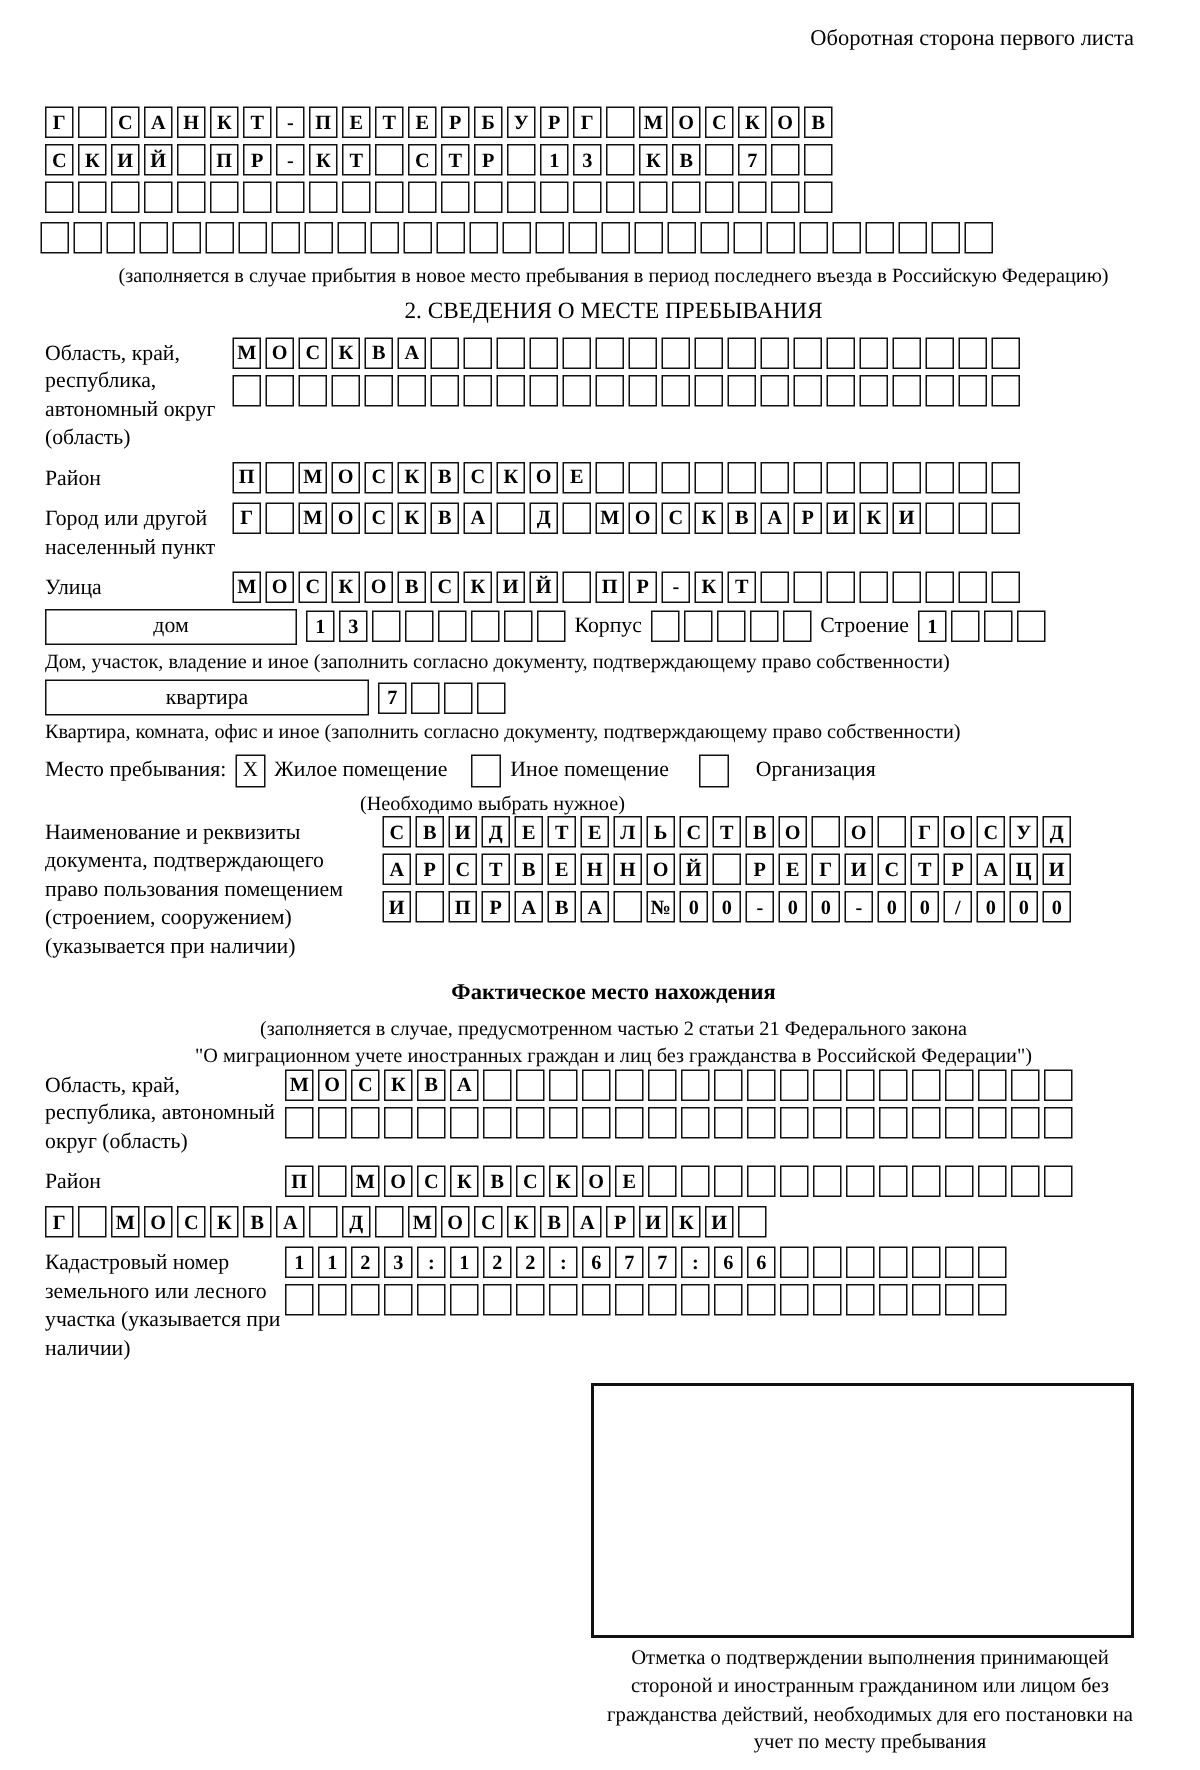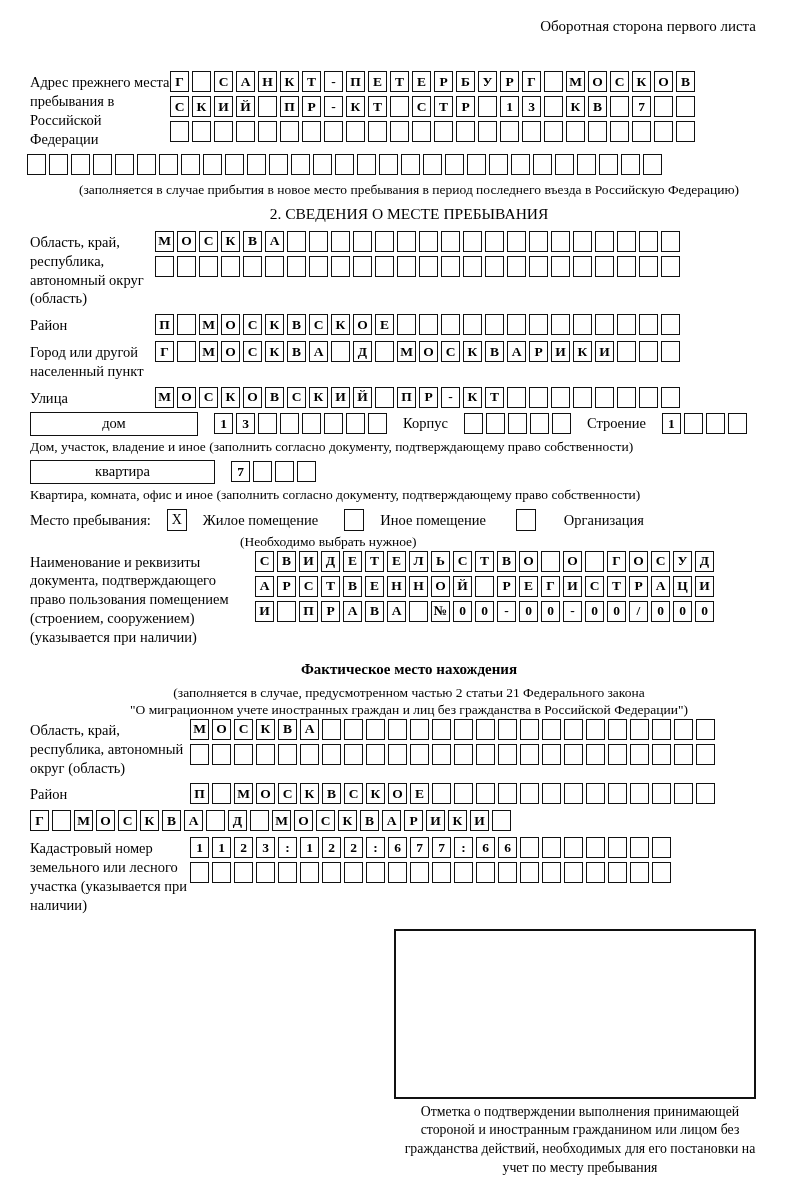--- a/index.html
+++ b/index.html
@@ -26,41 +26,40 @@
     font-size:13.5px;font-weight:bold;background:#fff;flex:0 0 auto;
   }
   .note{font-size:13.5px;line-height:1.3;}
   .note-c{text-align:center;}
   .sec-title{font-size:15.5px;font-weight:normal;text-align:center;margin:6px 0 8px 0;}
 
   .widebox{
     border:1.5px solid #111;box-sizing:border-box;height:24px;
     display:flex;align-items:center;justify-content:center;font-size:14.5px;flex:0 0 auto;background:#fff;
   }
-  .inline-row{display:flex;align-items:center;gap:16px;margin:4px 0 2px 0;}
+  .inline-row{display:flex;align-items:center;gap:6px;margin:4px 0 2px 0;}
   .inline-lbl{font-size:14.5px;}
   .chk{
     width:20px;height:22px;border:1.5px solid #111;box-sizing:border-box;
     display:flex;align-items:center;justify-content:center;font-size:14px;background:#fff;flex:0 0 auto;
   }
   .fact-title{font-size:15px;font-weight:bold;text-align:center;margin:14px 0 6px 0;}
   .stamp-wrap{width:372px;margin-left:auto;margin-right:22px;margin-top:14px;}
   .stamp-box{width:362px;height:170px;border:2px solid #111;box-sizing:border-box;background:#fff;}
   .stamp-note{font-size:13.8px;line-height:1.35;text-align:center;margin-top:4px;}
   .mt6{margin-top:6px;} .mt10{}
 </style>
 </head>
 <body>
 
 <div class="page">
 
   <div class="hdr-note">Оборотная сторона первого листа</div>
 
   <div class="block">
-    <div class="lbl lbl-w140">Адрес прежнего места пребывания в Российской Федерации</div>
     <div class="rows">
       <div class="cellrow">
           <span class="cell">Г</span>
           <span class="cell"></span>
           <span class="cell">С</span>
           <span class="cell">А</span>
           <span class="cell">Н</span>
           <span class="cell">К</span>
           <span class="cell">Т</span>
           <span class="cell">-</span>
@@ -342,21 +341,21 @@
     <div class="cellrow">
         <span class="cell">1</span>
         <span class="cell"></span>
         <span class="cell"></span>
         <span class="cell"></span>
       </div>
   </div>
   <div class="note">Дом, участок, владение и иное (заполнить согласно документу, подтверждающему право собственности)</div>
 
   <div class="inline-row">
-    <div class="widebox" style="width:185px;">квартира</div>
+    <div class="widebox" style="width:216px;">квартира</div>
     <div class="cellrow">
         <span class="cell">7</span>
         <span class="cell"></span>
         <span class="cell"></span>
         <span class="cell"></span>
       </div>
   </div>
   <div class="note">Квартира, комната, офис и иное (заполнить согласно документу, подтверждающему право собственности)</div>
 
   <div class="inline-row mt6">

